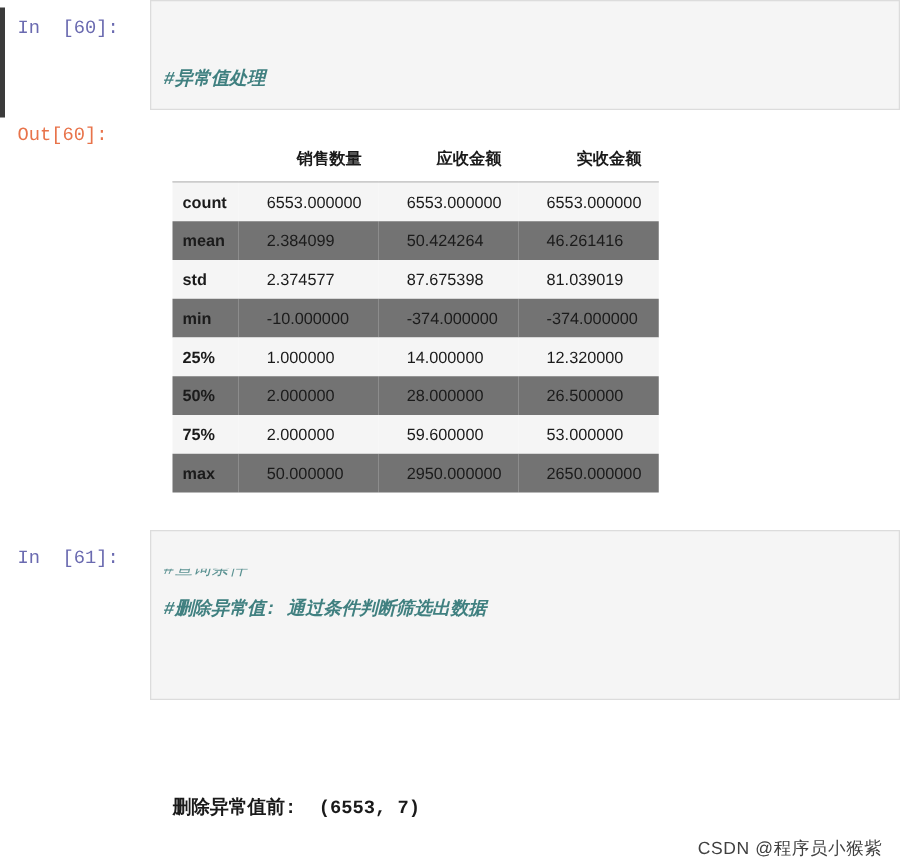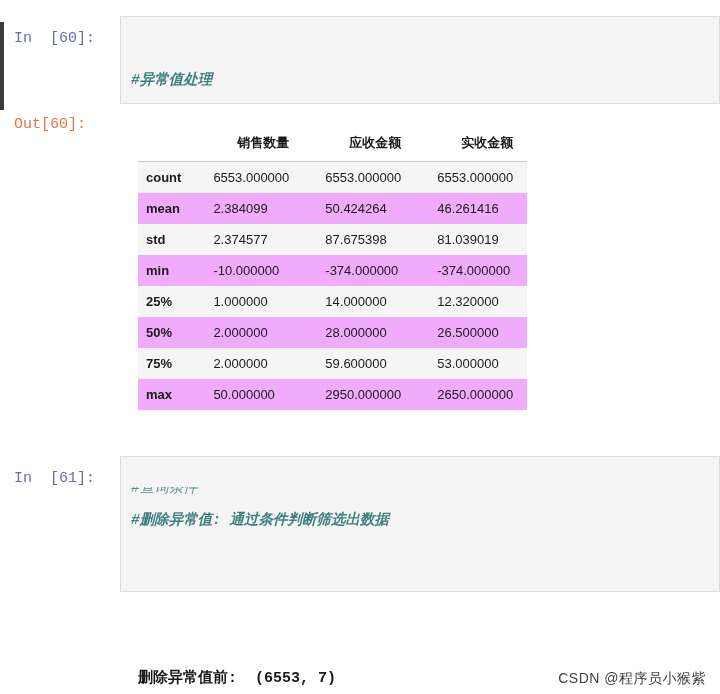--- a/index.html
+++ b/index.html
@@ -18,21 +18,20 @@
   
   .nb {
     position: relative;
     width: 720px;
   }
 
   .cell-row {
     display: flex;
     align-items: flex-start;
     width: 720px;
-    margin-top: 16px;
   }
 
   .prompt {
     width: 120px;
     min-width: 120px;
     text-align: left;
     font-family: "Liberation Mono", "DejaVu Sans Mono", monospace;
     font-size: 15px;
     letter-spacing: 0px;
     white-space: pre;
@@ -124,21 +123,21 @@
     font-weight: bold;
     padding: 8px 10px 8px 8px;
     white-space: nowrap;
   }
   table.df td {
     text-align: left;
     padding: 8px 14px 8px 22px;
     white-space: nowrap;
   }
   table.df tbody tr.odd  { background: #f5f5f5; }
-  table.df tbody tr.even { background: #f0abfc; }
+  table.df tbody tr.even { background: #737373; }
 
   
   .stdout {
     flex: 1;
     font-family: "Liberation Mono", "DejaVu Sans Mono", monospace;
     font-size: 15px;
     line-height: 26px;
     white-space: pre;
     color: #1a1a1a;
     padding-left: 18px;

